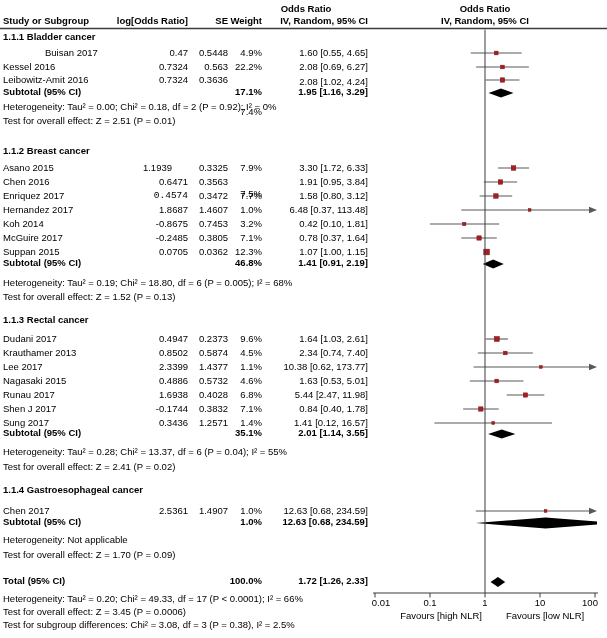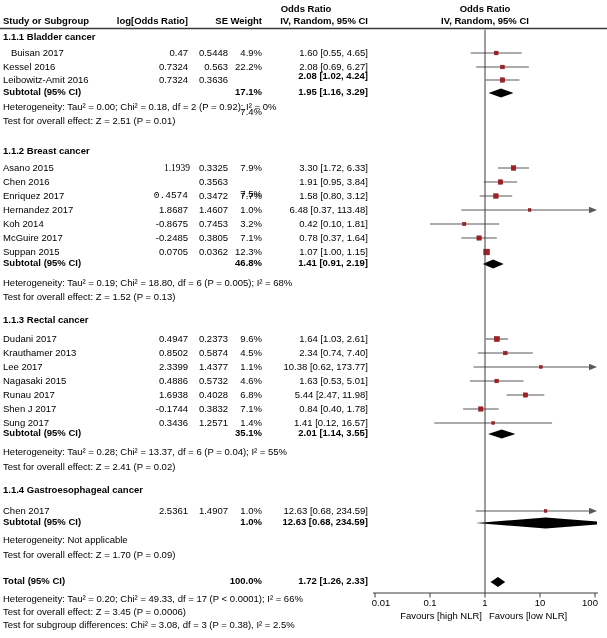--- a/index.html
+++ b/index.html
@@ -86,49 +86,50 @@
   <div class="t b c" style="left:410px;top:3px;width:150px;">Odds Ratio</div>
   <div class="t b c" style="left:410px;top:15px;width:150px;">IV, Random, 95% CI</div>
 
   <div id="rows" style="position:absolute;left:0;top:0;width:607px;height:638px;">
       <div class="t c" style="left: 356px; top: 597px; width: 50px;">0.01</div>
       <div class="t c" style="left: 405px; top: 597px; width: 50px;">0.1</div>
       <div class="t c" style="left: 460px; top: 597px; width: 50px;">1</div>
       <div class="t c" style="left: 515px; top: 597px; width: 50px;">10</div>
       <div class="t c" style="left: 565px; top: 597px; width: 50px;">100</div>
       <div class="t r" style="left: 352px; top: 610px; width: 130px;">Favours [high NLR]</div>
-      <div class="t" style="left: 489px; top: 610px;">Favours [low NLR]</div>
+      <div class="t" style="left: 506px; top: 610px;">Favours [low NLR]</div>
       <div class="t b" style="left: 3px; top: 31px;">1.1.1 Bladder cancer</div>
-      <div class="t" style="left: 11px; top: 47px;">Buisan 2017</div>
+      <div class="t" style="left: 1px; top: 47px; padding-left: 44px;">Buisan 2017</div>
       <div class="t r" style="left: 58px; top: 47px; width: 130px;">0.47</div>
       <div class="t r" style="left: 98px; top: 47px; width: 130px;">0.5448</div>
       <div class="t r" style="left: 132px; top: 47px; width: 130px;">4.9%</div>
       <div class="t r" style="left: 238px; top: 47px; width: 130px;">1.60 [0.55, 4.65]</div>
       <div class="t" style="left: 3px; top: 61px;">Kessel 2016</div>
       <div class="t r" style="left: 58px; top: 61px; width: 130px;">0.7324</div>
       <div class="t r" style="left: 98px; top: 61px; width: 130px;">0.563</div>
       <div class="t r" style="left: 132px; top: 61px; width: 130px;">22.2%</div>
       <div class="t r" style="left: 238px; top: 61px; width: 130px;">2.08 [0.69, 6.27]</div>
       <div class="t" style="left: 3px; top: 74px;">Leibowitz-Amit 2016</div>
       <div class="t r" style="left: 58px; top: 74px; width: 130px;">0.7324</div>
       <div class="t r" style="left: 98px; top: 74px; width: 130px;">0.3636</div>
       <div class="t r" style="left: 132px; top: 74px; width: 130px; margin-top: 32px;">7.4%</div>
-      <div class="t r" style="left: 238px; top: 70px; width: 130px; font-weight: bold;">2.08 [1.02, 4.24]</div>
+      <div class="t r" style="left: 238px; top: 76px; width: 130px;">2.08 [1.02, 4.24]</div>
       <div class="t b" style="left: 3px; top: 86px;">Subtotal (95% CI)</div>
       <div class="t b r" style="left: 132px; top: 86px; width: 130px;">17.1%</div>
       <div class="t b r" style="left: 238px; top: 86px; width: 130px;">1.95 [1.16, 3.29]</div>
       <div class="t" style="left: 3px; top: 101px;">Heterogeneity: Tau² = 0.00; Chi² = 0.18, df = 2 (P = 0.92); I² = 0%</div>
       <div class="t" style="left: 3px; top: 115px;">Test for overall effect: Z = 2.51 (P = 0.01)</div>
       <div class="t b" style="left: 3px; top: 145px;">1.1.2 Breast cancer</div>
       <div class="t" style="left: 3px; top: 162px;">Asano 2015</div>
-      <div class="t r" style="left: 60px; top: 162px; width: 130px; font-family: Liberation Serif, serif;">1.1939</div>
+      <div class="t r" style="left: 42px; top: 162px; width: 130px;">1.1939</div>
       <div class="t r" style="left: 98px; top: 162px; width: 130px;">0.3325</div>
       <div class="t r" style="left: 132px; top: 162px; width: 130px;">7.9%</div>
       <div class="t r" style="left: 238px; top: 162px; width: 130px;">3.30 [1.72, 6.33]</div>
       <div class="t" style="left: 3px; top: 176px;">Chen 2016</div>
+      <div class="t r" style="left: 58px; top: 176px; width: 130px;">0.6471</div>
       <div class="t r" style="left: 98px; top: 176px; width: 130px;">0.3563</div>
       <div class="t r" style="left: 132px; top: 188px; width: 130px;">7.5%</div>
       <div class="t r" style="left: 238px; top: 176px; width: 130px;">1.91 [0.95, 3.84]</div>
       <div class="t" style="left: 3px; top: 190px;">Enriquez 2017</div>
       <div class="t r" style="left: 58px; top: 190px; width: 130px; font-family: Liberation Mono, monospace;">0.4574</div>
       <div class="t r" style="left: 98px; top: 190px; width: 130px;">0.3472</div>
       <div class="t r" style="left: 132px; top: 190px; width: 130px;">7.7%</div>
       <div class="t r" style="left: 238px; top: 190px; width: 130px;">1.58 [0.80, 3.12]</div>
       <div class="t" style="left: 3px; top: 204px;">Hernandez 2017</div>
       <div class="t r" style="left: 58px; top: 204px; width: 130px;">1.8687</div>

